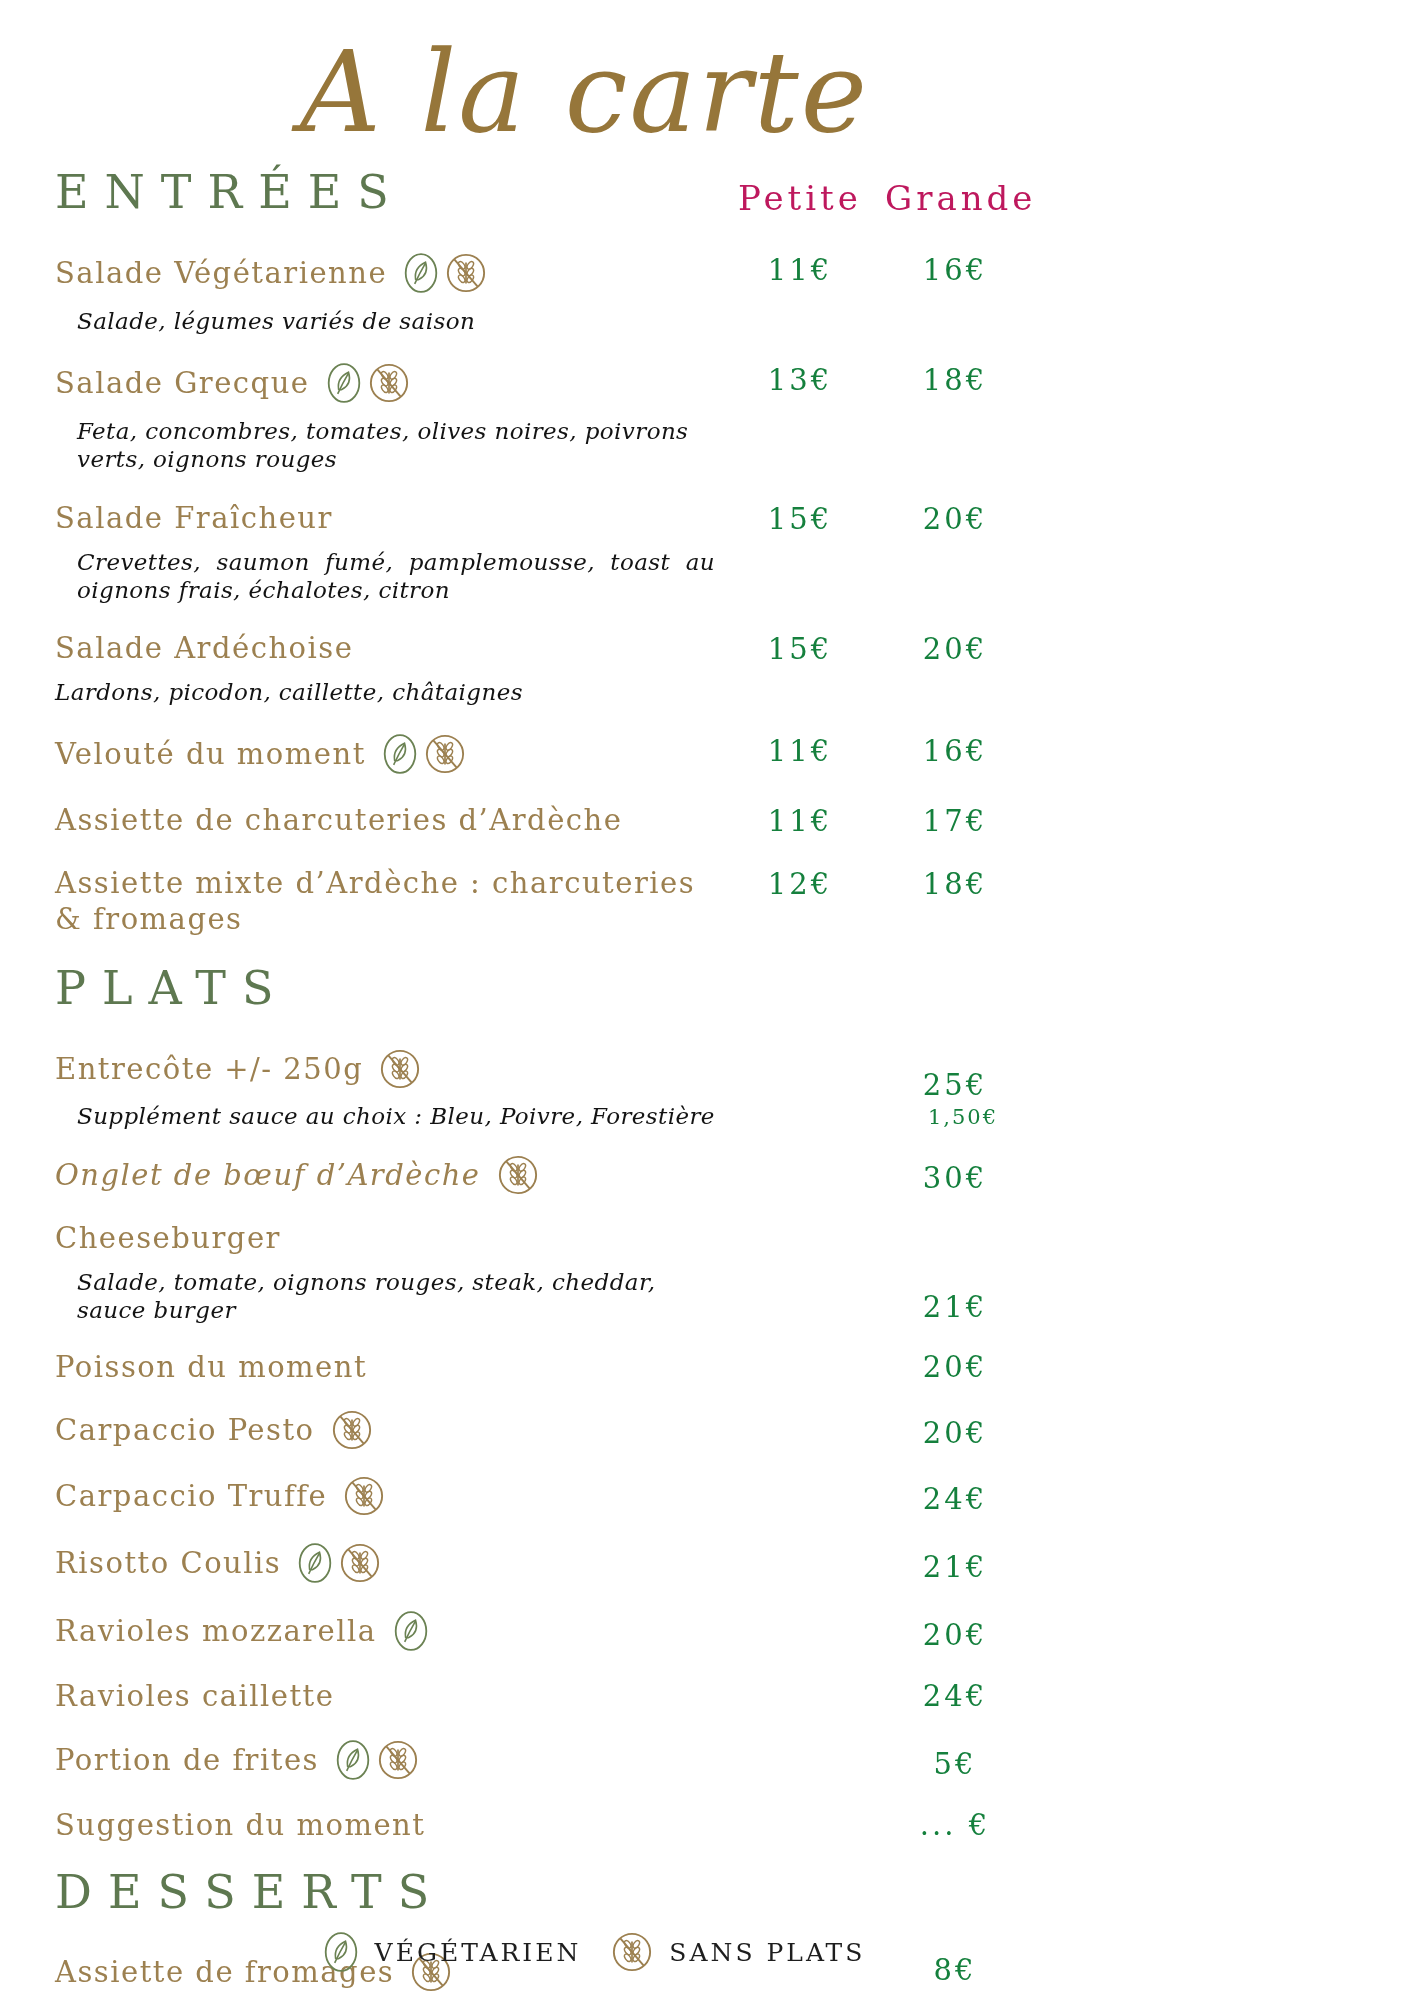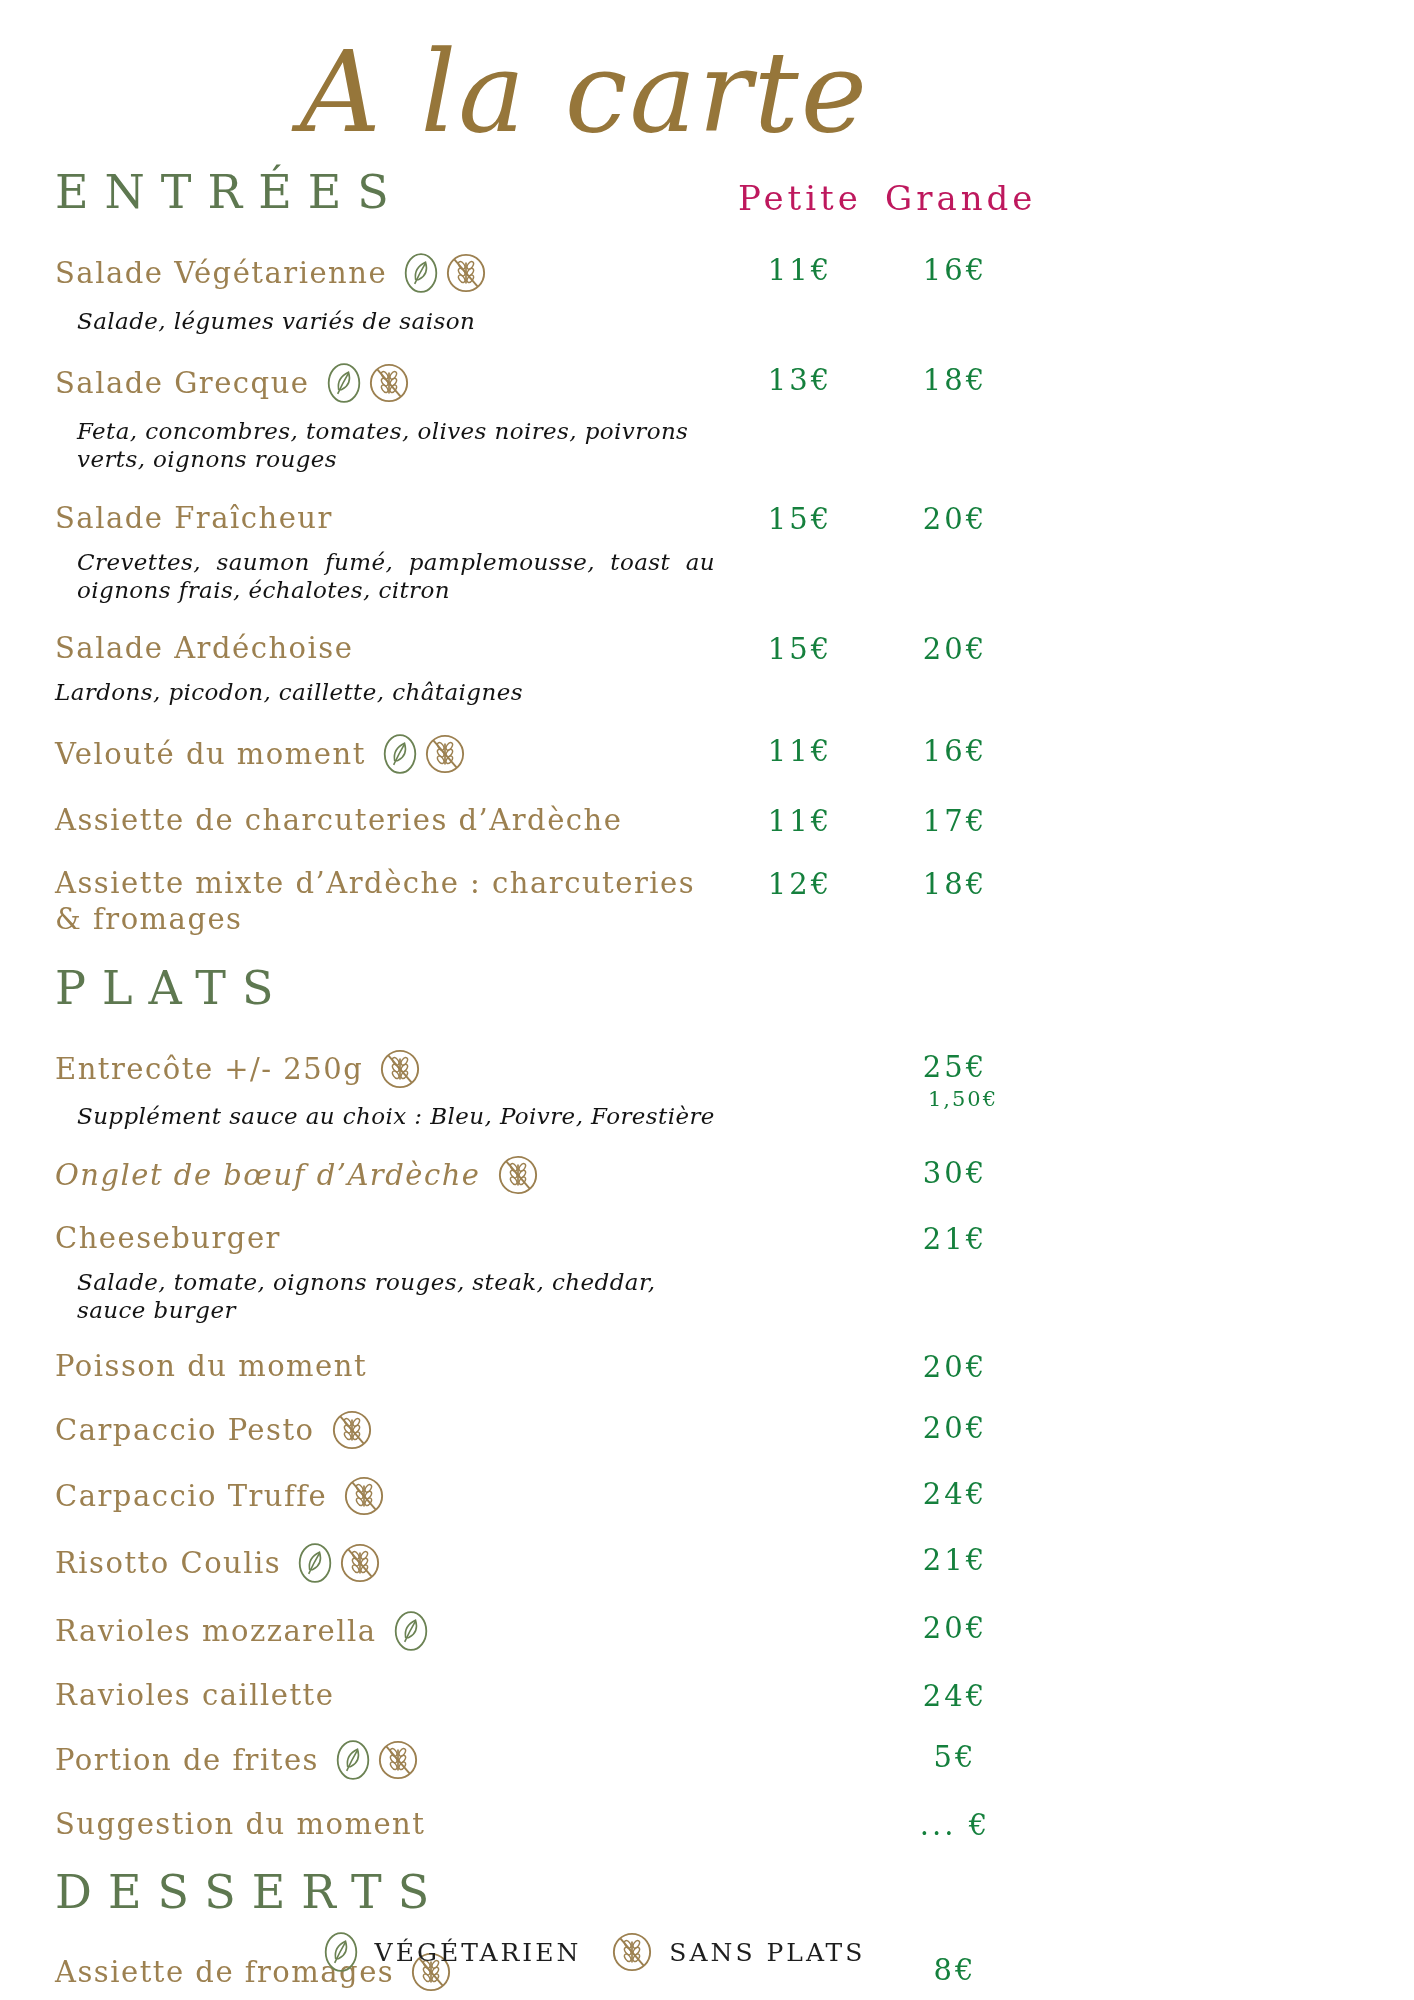--- a/index.html
+++ b/index.html
@@ -33,21 +33,21 @@
     color:#5e7850;
     letter-spacing:16px;
     line-height:1.1;
   }
   .col-heads{display:flex;flex:none;}
   .col-head{font-size:34px;color:#be185d;letter-spacing:4px;line-height:1.1;}
   .col-head.petite{width:170px;text-align:center;}
   .col-head.grande{width:140px;text-align:center;}
   
   .menu-item{display:flex;align-items:flex-start;margin-bottom:26px;}
-  .sec-plats .menu-item{margin-bottom:24px;}
+  .sec-plats .menu-item{margin-bottom:24px;align-items:flex-end;}
   .sec-desserts .menu-item{margin-bottom:16px;}
   .item-main{width:660px;flex:none;}
   .item-name-row{display:flex;align-items:center;gap:16px;}
   .item-name{
     font-size:29px;color:#9c8050;letter-spacing:1.5px;line-height:1.25;
   }
   .item-name.italic{font-style:italic;}
   .item-icons{display:flex;align-items:center;gap:6px;}
   .badge{display:inline-flex;}
   .badge svg{display:block;}

